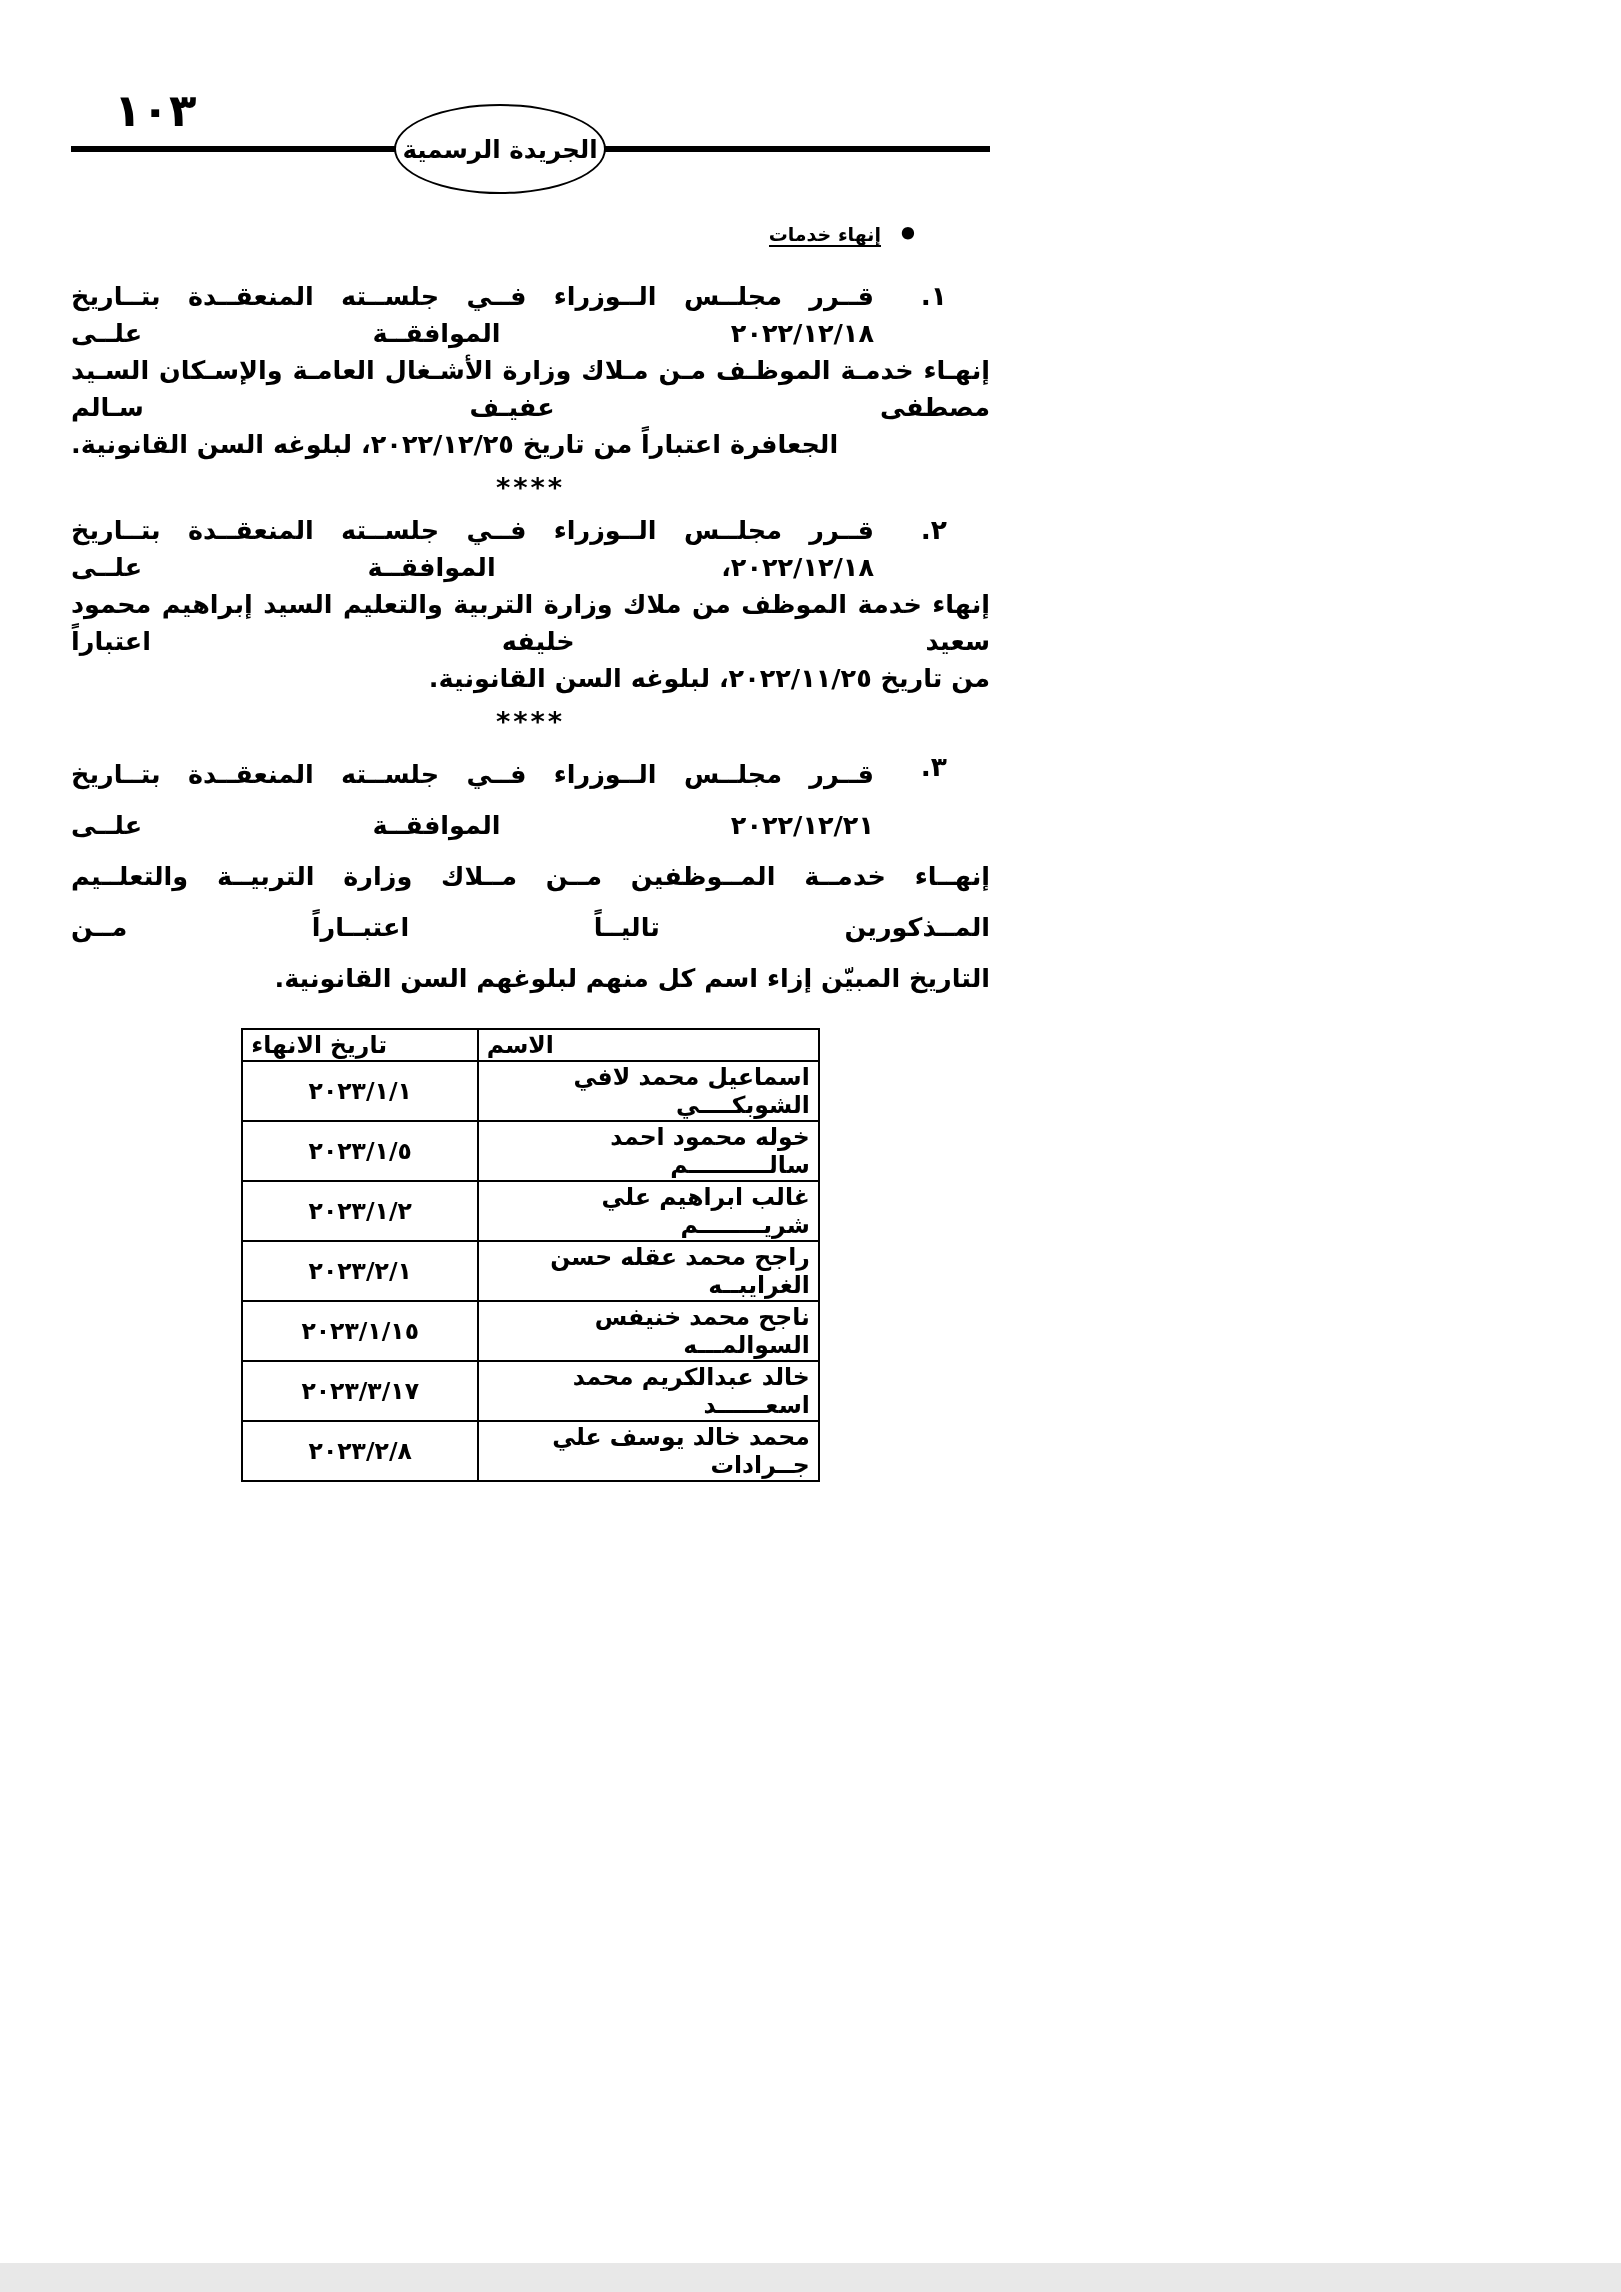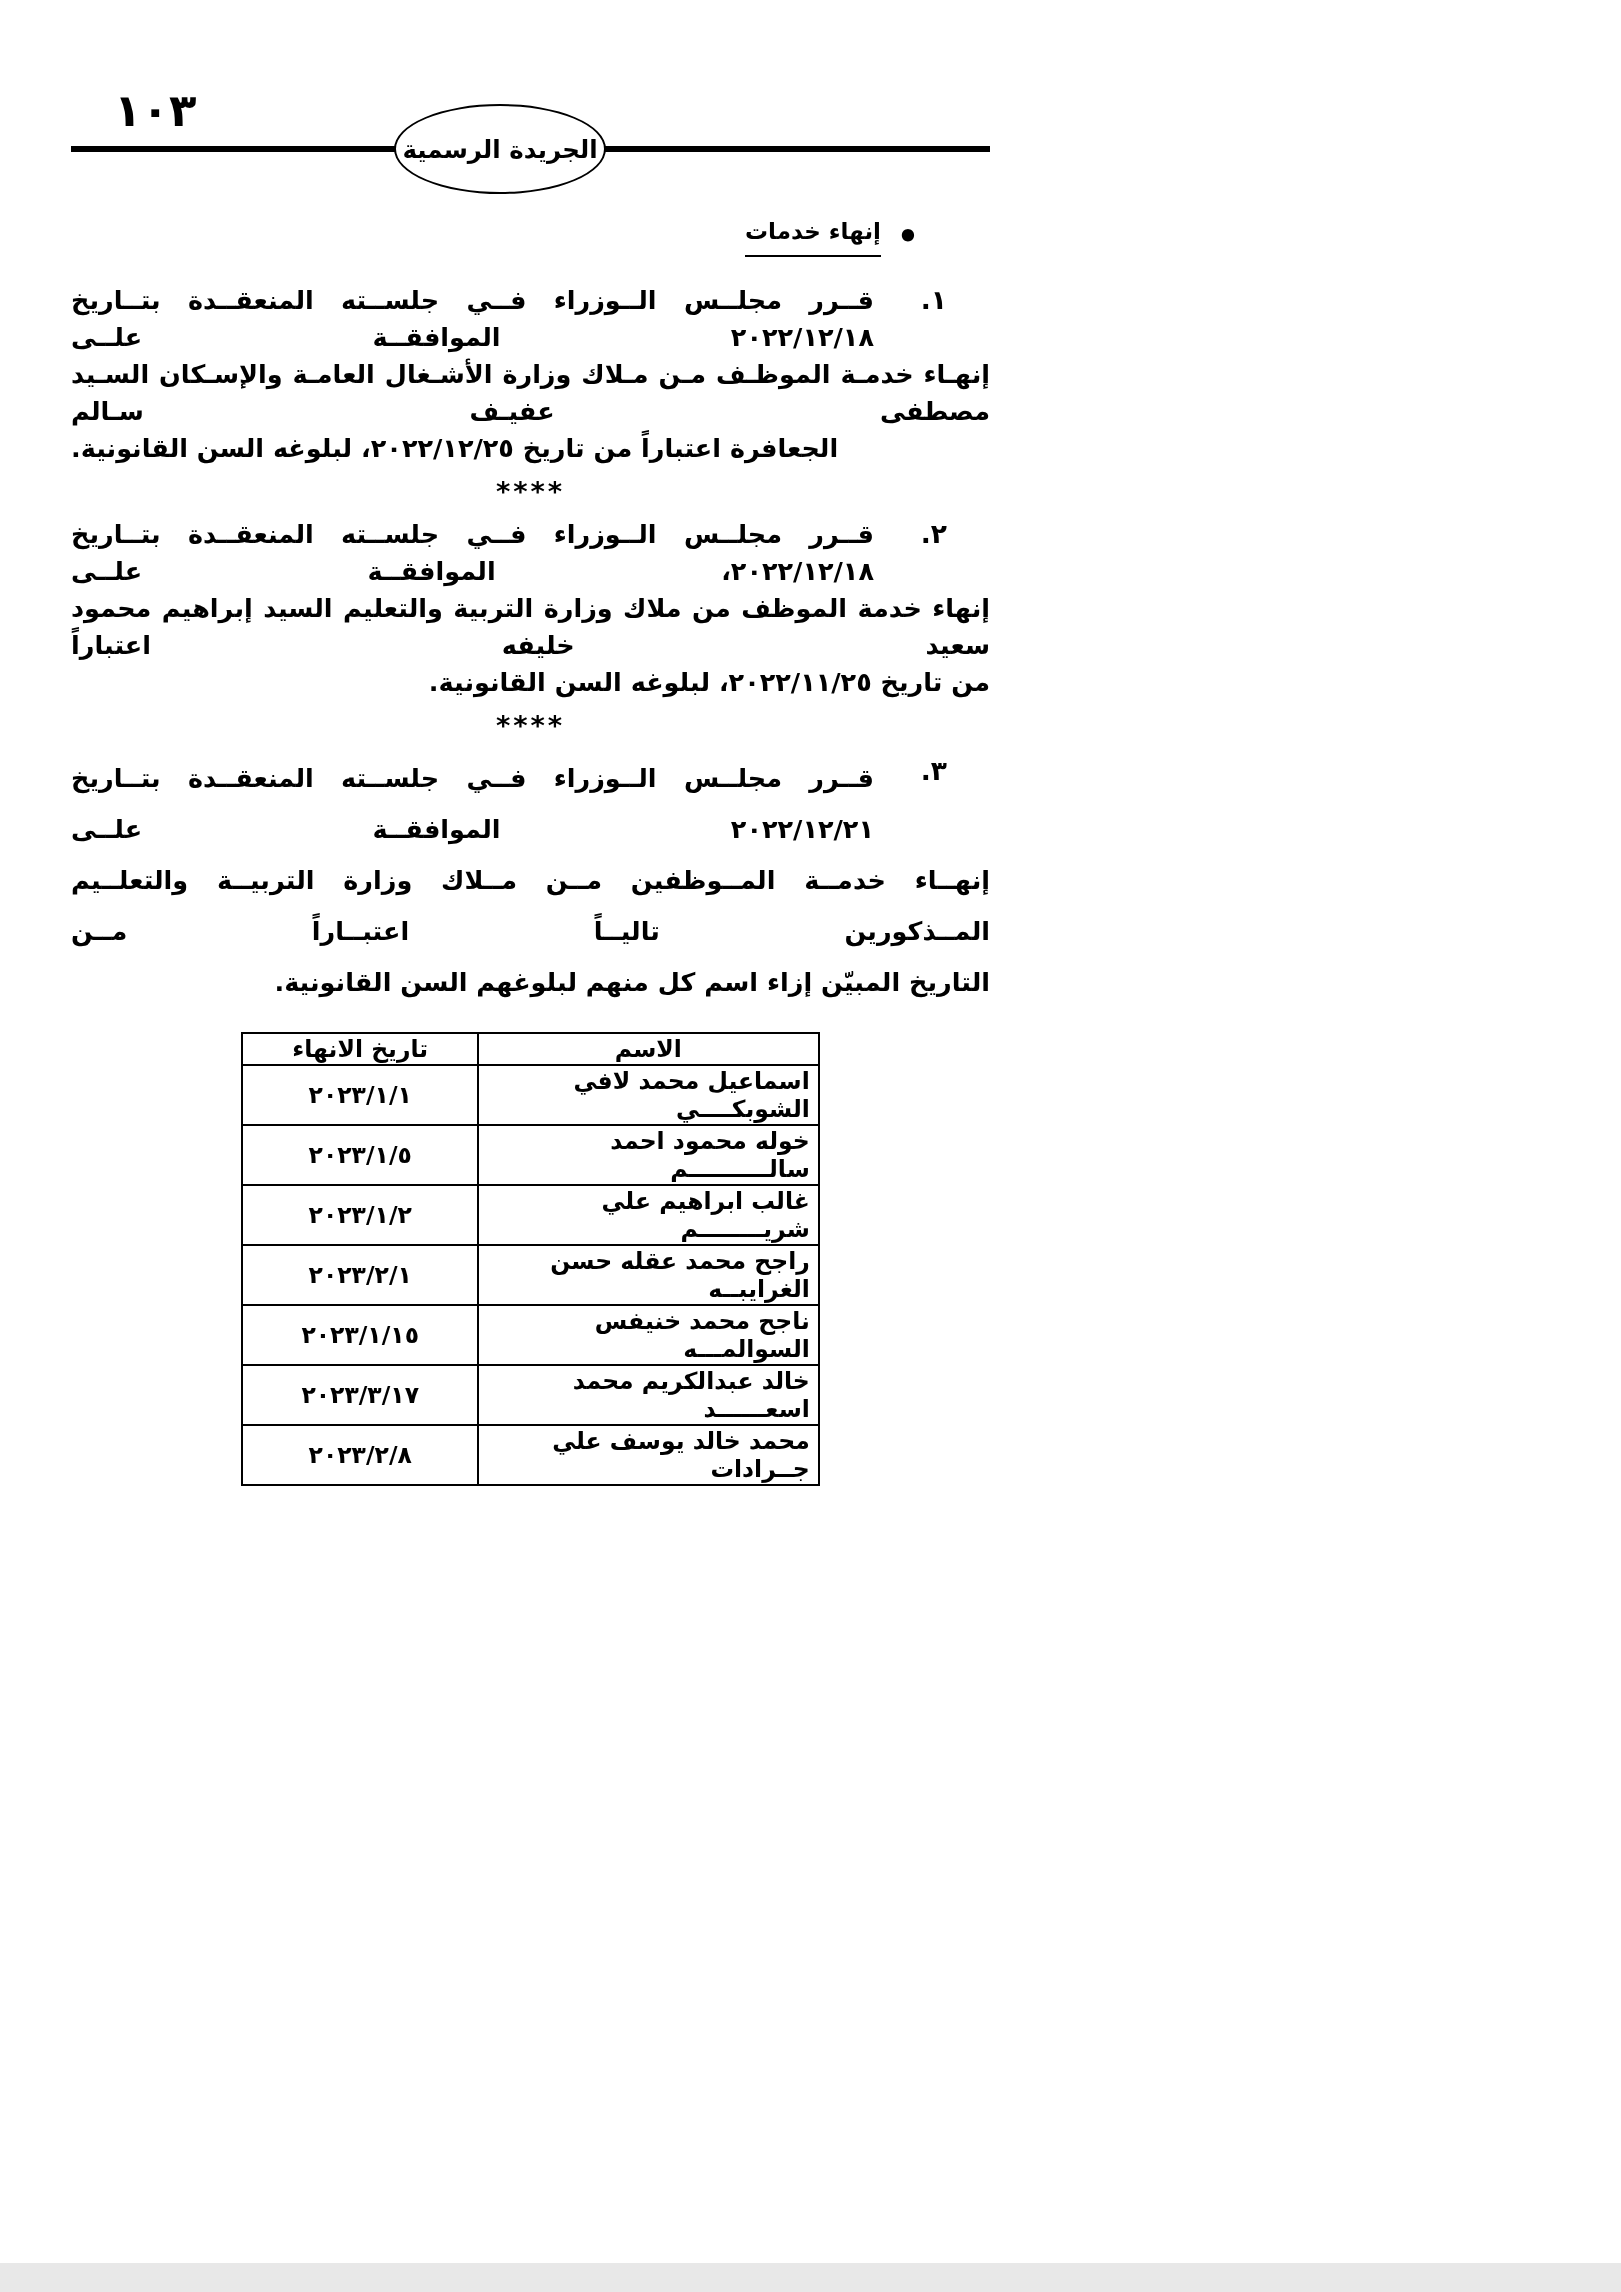--- a/index.html
+++ b/index.html
@@ -30,21 +30,21 @@
   .content {
     position:absolute; top:206px; left:71px; width:919px;
     direction:rtl; font-size:25.5px;
   }
   .section-heading {
     margin:11.8px 71px 25.5px 0;
     display:flex; align-items:center; gap:15.7px;
   }
   .bullet { font-size:35px; line-height:1; }
   .heading-text {
-    font-size:23px; border-bottom:2.9px solid #000; padding-bottom:11px;
+    font-size:19px; border-bottom:2.9px solid #000; padding-bottom:0;
   }
   .item { position:relative; }
   .item .num { position:absolute; right:43px; top:2px; font-size:26.5px; }
   .item .line { line-height:37px; }
   .item.wide .line { line-height:51px; }
   .line.first-line { margin-right:116px; }
   .just { text-align:justify; text-align-last:justify; }
   .align-right { text-align:left; }
   .align-center { }
   .stars {
@@ -53,21 +53,21 @@
   }
   .item-gap1 { margin-top:25.5px; }
   .item-gap2 { margin-top:7.8px; }
   .item-gap3 { margin-top:11.8px; }
   .records-table {
     border-collapse:collapse; margin:23.5px auto 0; background:#fff;
   }
   .records-table th, .records-table td {
     border:2px solid #000; font-size:23.5px; line-height:28px; padding:1px 7.8px;
   }
-  .records-table th { text-align:center; }
+  .records-table th { text-align:left; }
   th.name-col, td.name-cell { width:323px; }
   th.date-col, td.date-cell { width:218px; }
   td.name-cell { text-align:right; }
   td.date-cell { text-align:center; }
 </style>
 </head>
 <body>
 
 <div class="page">
 

